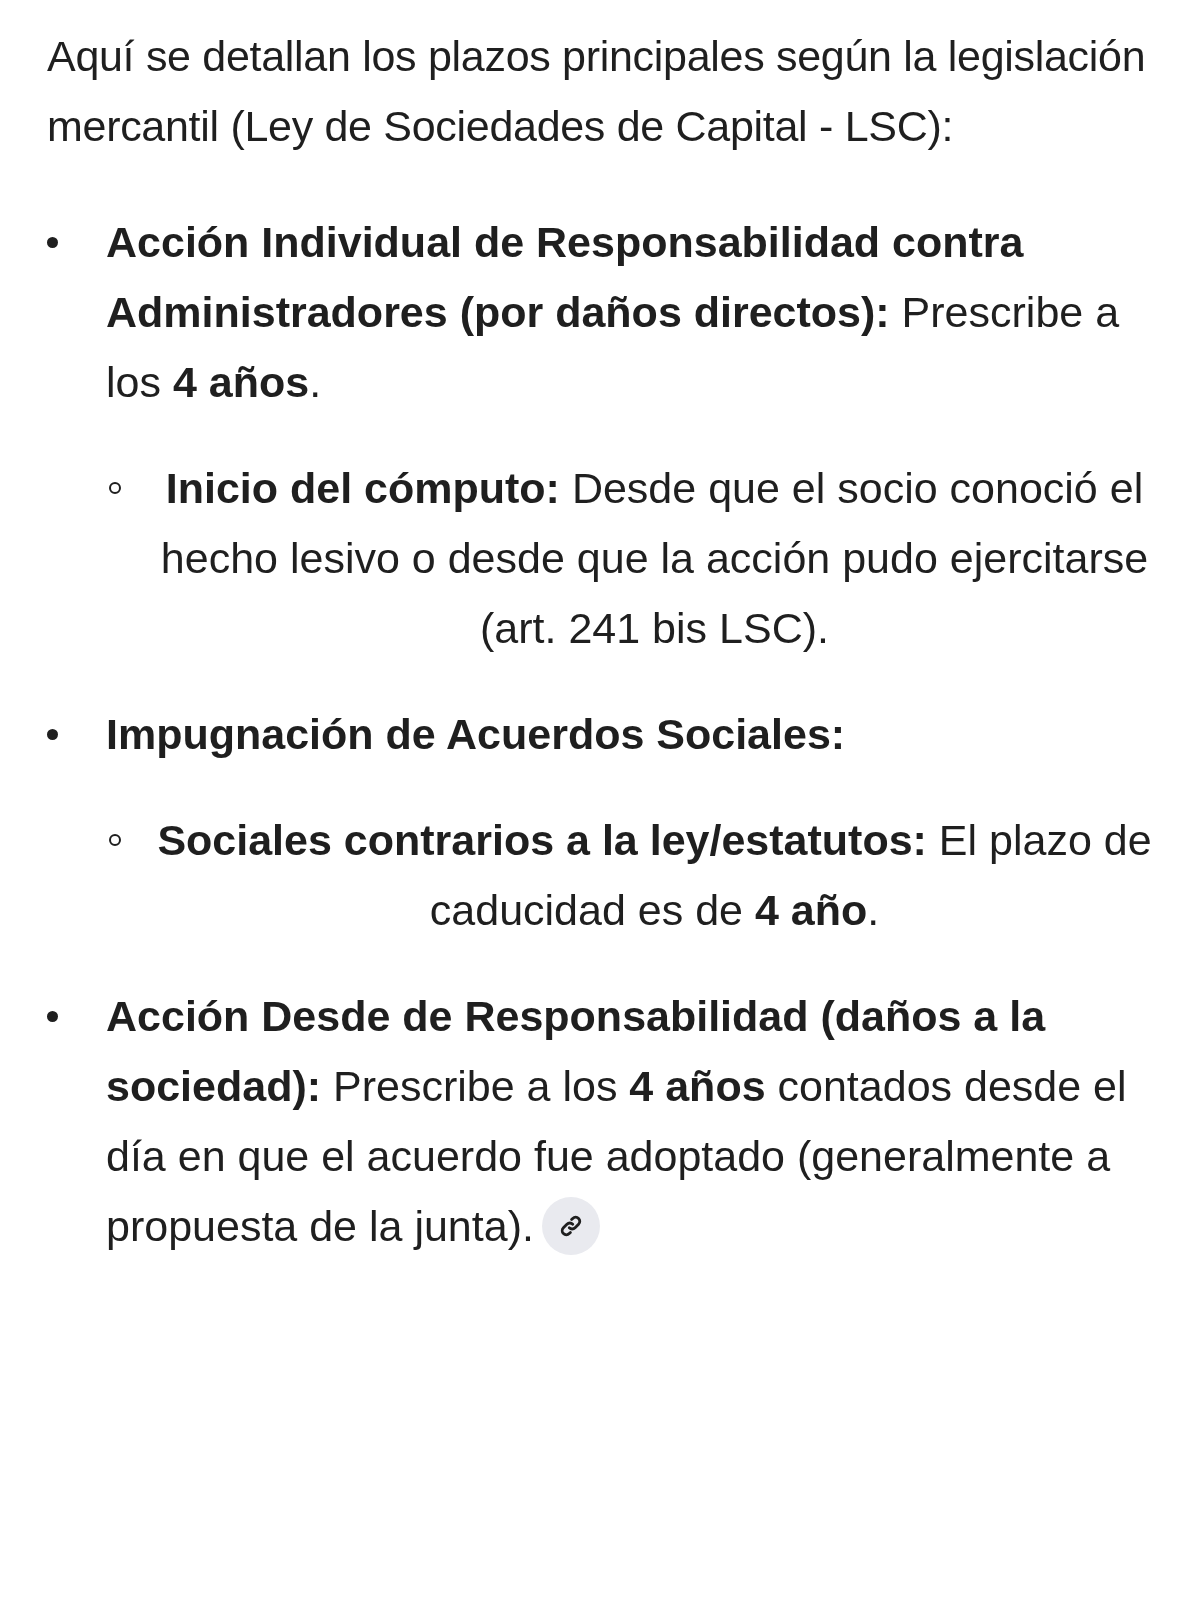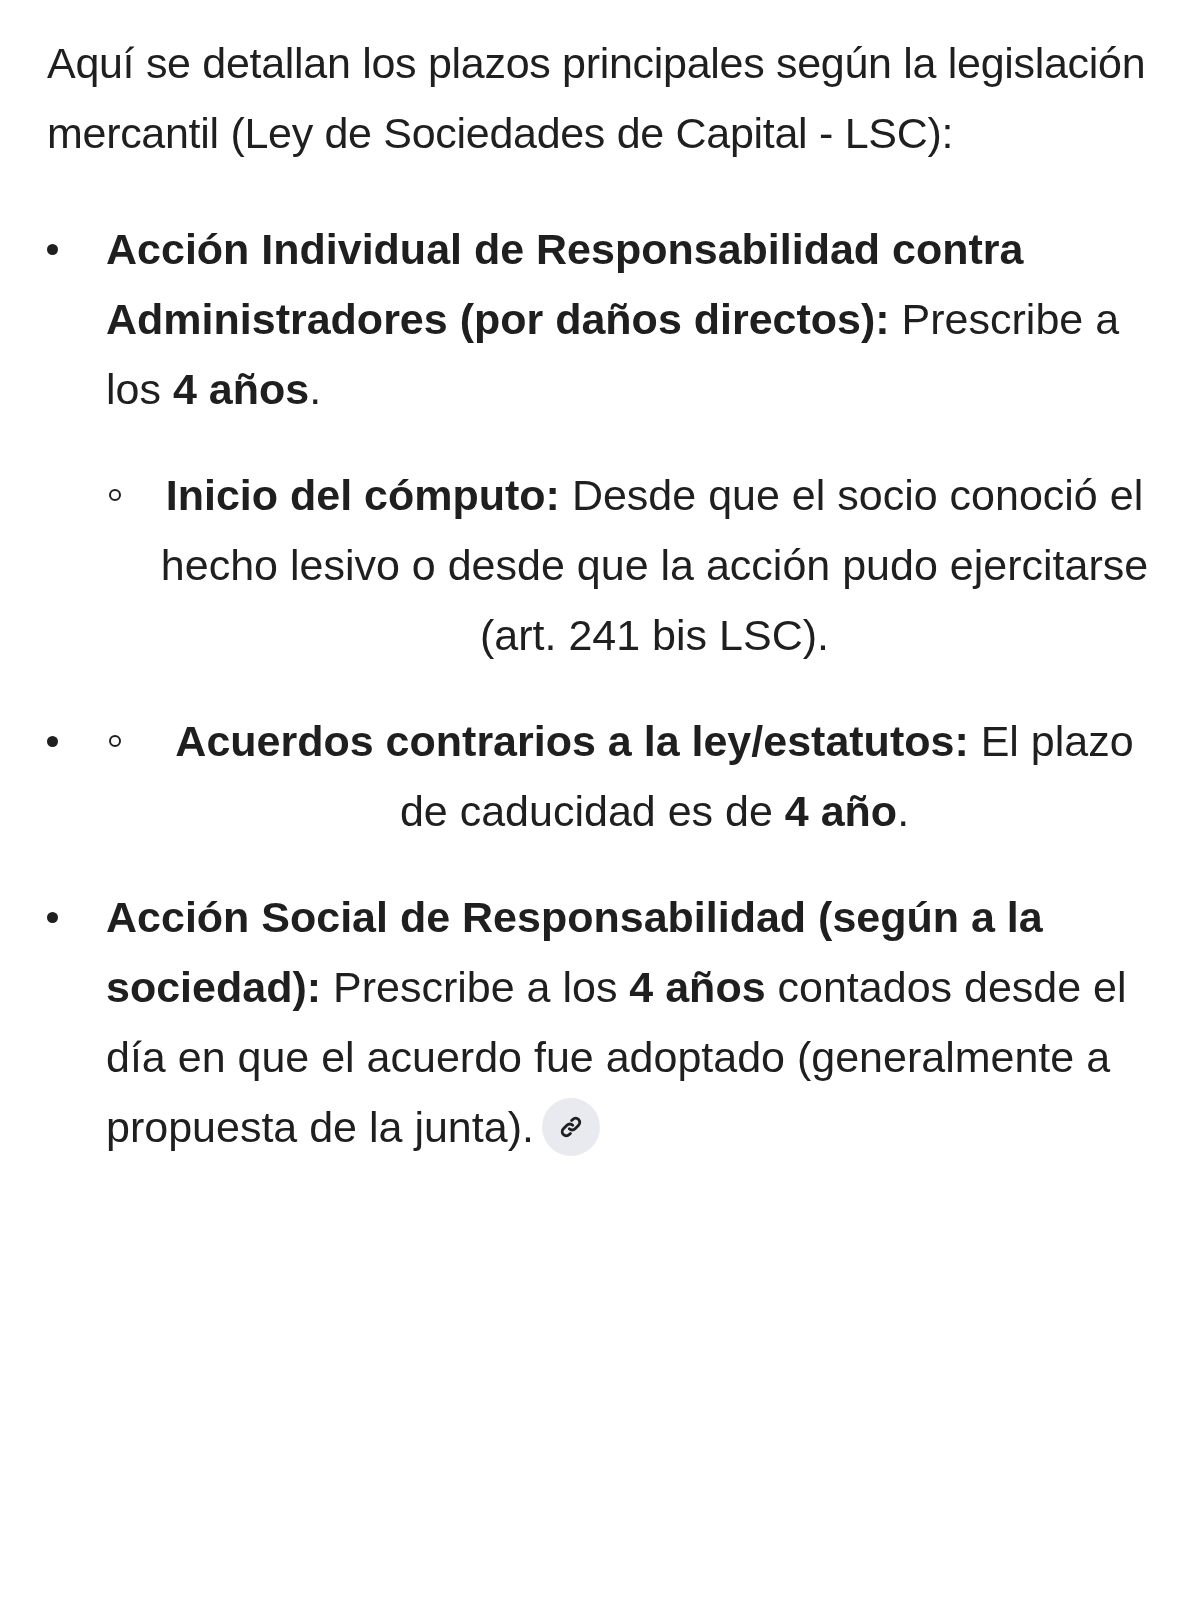--- a/index.html
+++ b/index.html
@@ -3,21 +3,21 @@
 <meta charset="utf-8">
 <style>
   html, body { margin: 0; padding: 0; background: #ffffff; }
   body {
     width: 1179px; height: 1610px; overflow: hidden;
     font-family: "Liberation Sans", "DejaVu Sans", sans-serif;
     color: #1f1f1f;
     font-size: 43px;
     line-height: 70px;
   }
-  .content { position: absolute; left: 47px; top: 28px; width: 1110px; }
+  .content { position: absolute; left: 47px; top: 21px; width: 1110px; }
   p.intro { margin: 0 0 46px 0; letter-spacing: -0.3px; }
   ul.l1 { list-style: none; margin: 0; padding: 0; }
   ul.l1 > li { position: relative; padding-left: 59px; margin-bottom: 36px; }
   ul.l1 > li::before {
     content: ""; position: absolute; left: 0px; top: 30px;
     width: 11px; height: 11px; border-radius: 50%; background: #1f1f1f;
   }
   ul.l2 { list-style: none; margin: 36px 0 0 0; padding: 0; }
   ul.l2 > li { position: relative; padding-left: 46px; margin-bottom: 35px; text-align: center; }
   ul.l2 > li:last-child { margin-bottom: 0; }
@@ -45,29 +45,30 @@
     <li>
       <b>Acción Individual de Responsabilidad contra Administradores (por daños directos):</b><span> Prescribe a los </span><b>4 años</b><span>.</span>
       <ul class="l2">
         <li>
           <b>Inicio del cómputo:</b><span> Desde que el socio conoció el hecho lesivo o desde que la acción pudo ejercitarse (art. 241 bis LSC).</span>
         </li>
       </ul>
     </li>
 
     <li>
+      <b>Impugnación de Acuerdos Sociales:</b>
       <ul class="l2">
         <li>
-          <b>Acuerdos contrarios a la ley/estatutos:</b><span> El plazo de caducidad es de </span><b>4 año</b><span>.</span>
+          <b>Sociales contrarios a la ley/estatutos:</b><span> El plazo de caducidad es de </span><b>4 año</b><span>.</span>
         </li>
       </ul>
     </li>
 
     <li>
-      <b>Acción Social de Responsabilidad (según a la sociedad):</b><span> Prescribe a los </span><b>4 años</b><span> contados desde el día en que el acuerdo fue adoptado (generalmente a propuesta de la junta).</span><span class="link-chip">
+      <b>Acción Desde de Responsabilidad (daños a la sociedad):</b><span> Prescribe a los </span><b>4 años</b><span> contados desde el día en que el acuerdo fue adoptado (generalmente a propuesta de la junta).</span><span class="link-chip">
           <svg viewBox="0 0 24 24" fill="none" stroke="#1f1f1f" stroke-width="2.4" stroke-linecap="round">
             <path d="M10.5 13.5a3.5 3.5 0 0 0 5 0l3-3a3.5 3.5 0 0 0-5-5l-1 1"></path>
             <path d="M13.5 10.5a3.5 3.5 0 0 0-5 0l-3 3a3.5 3.5 0 0 0 5 5l1-1"></path>
           </svg>
         </span>
     </li>
   </ul>
 </div>
 
 </body></html>

